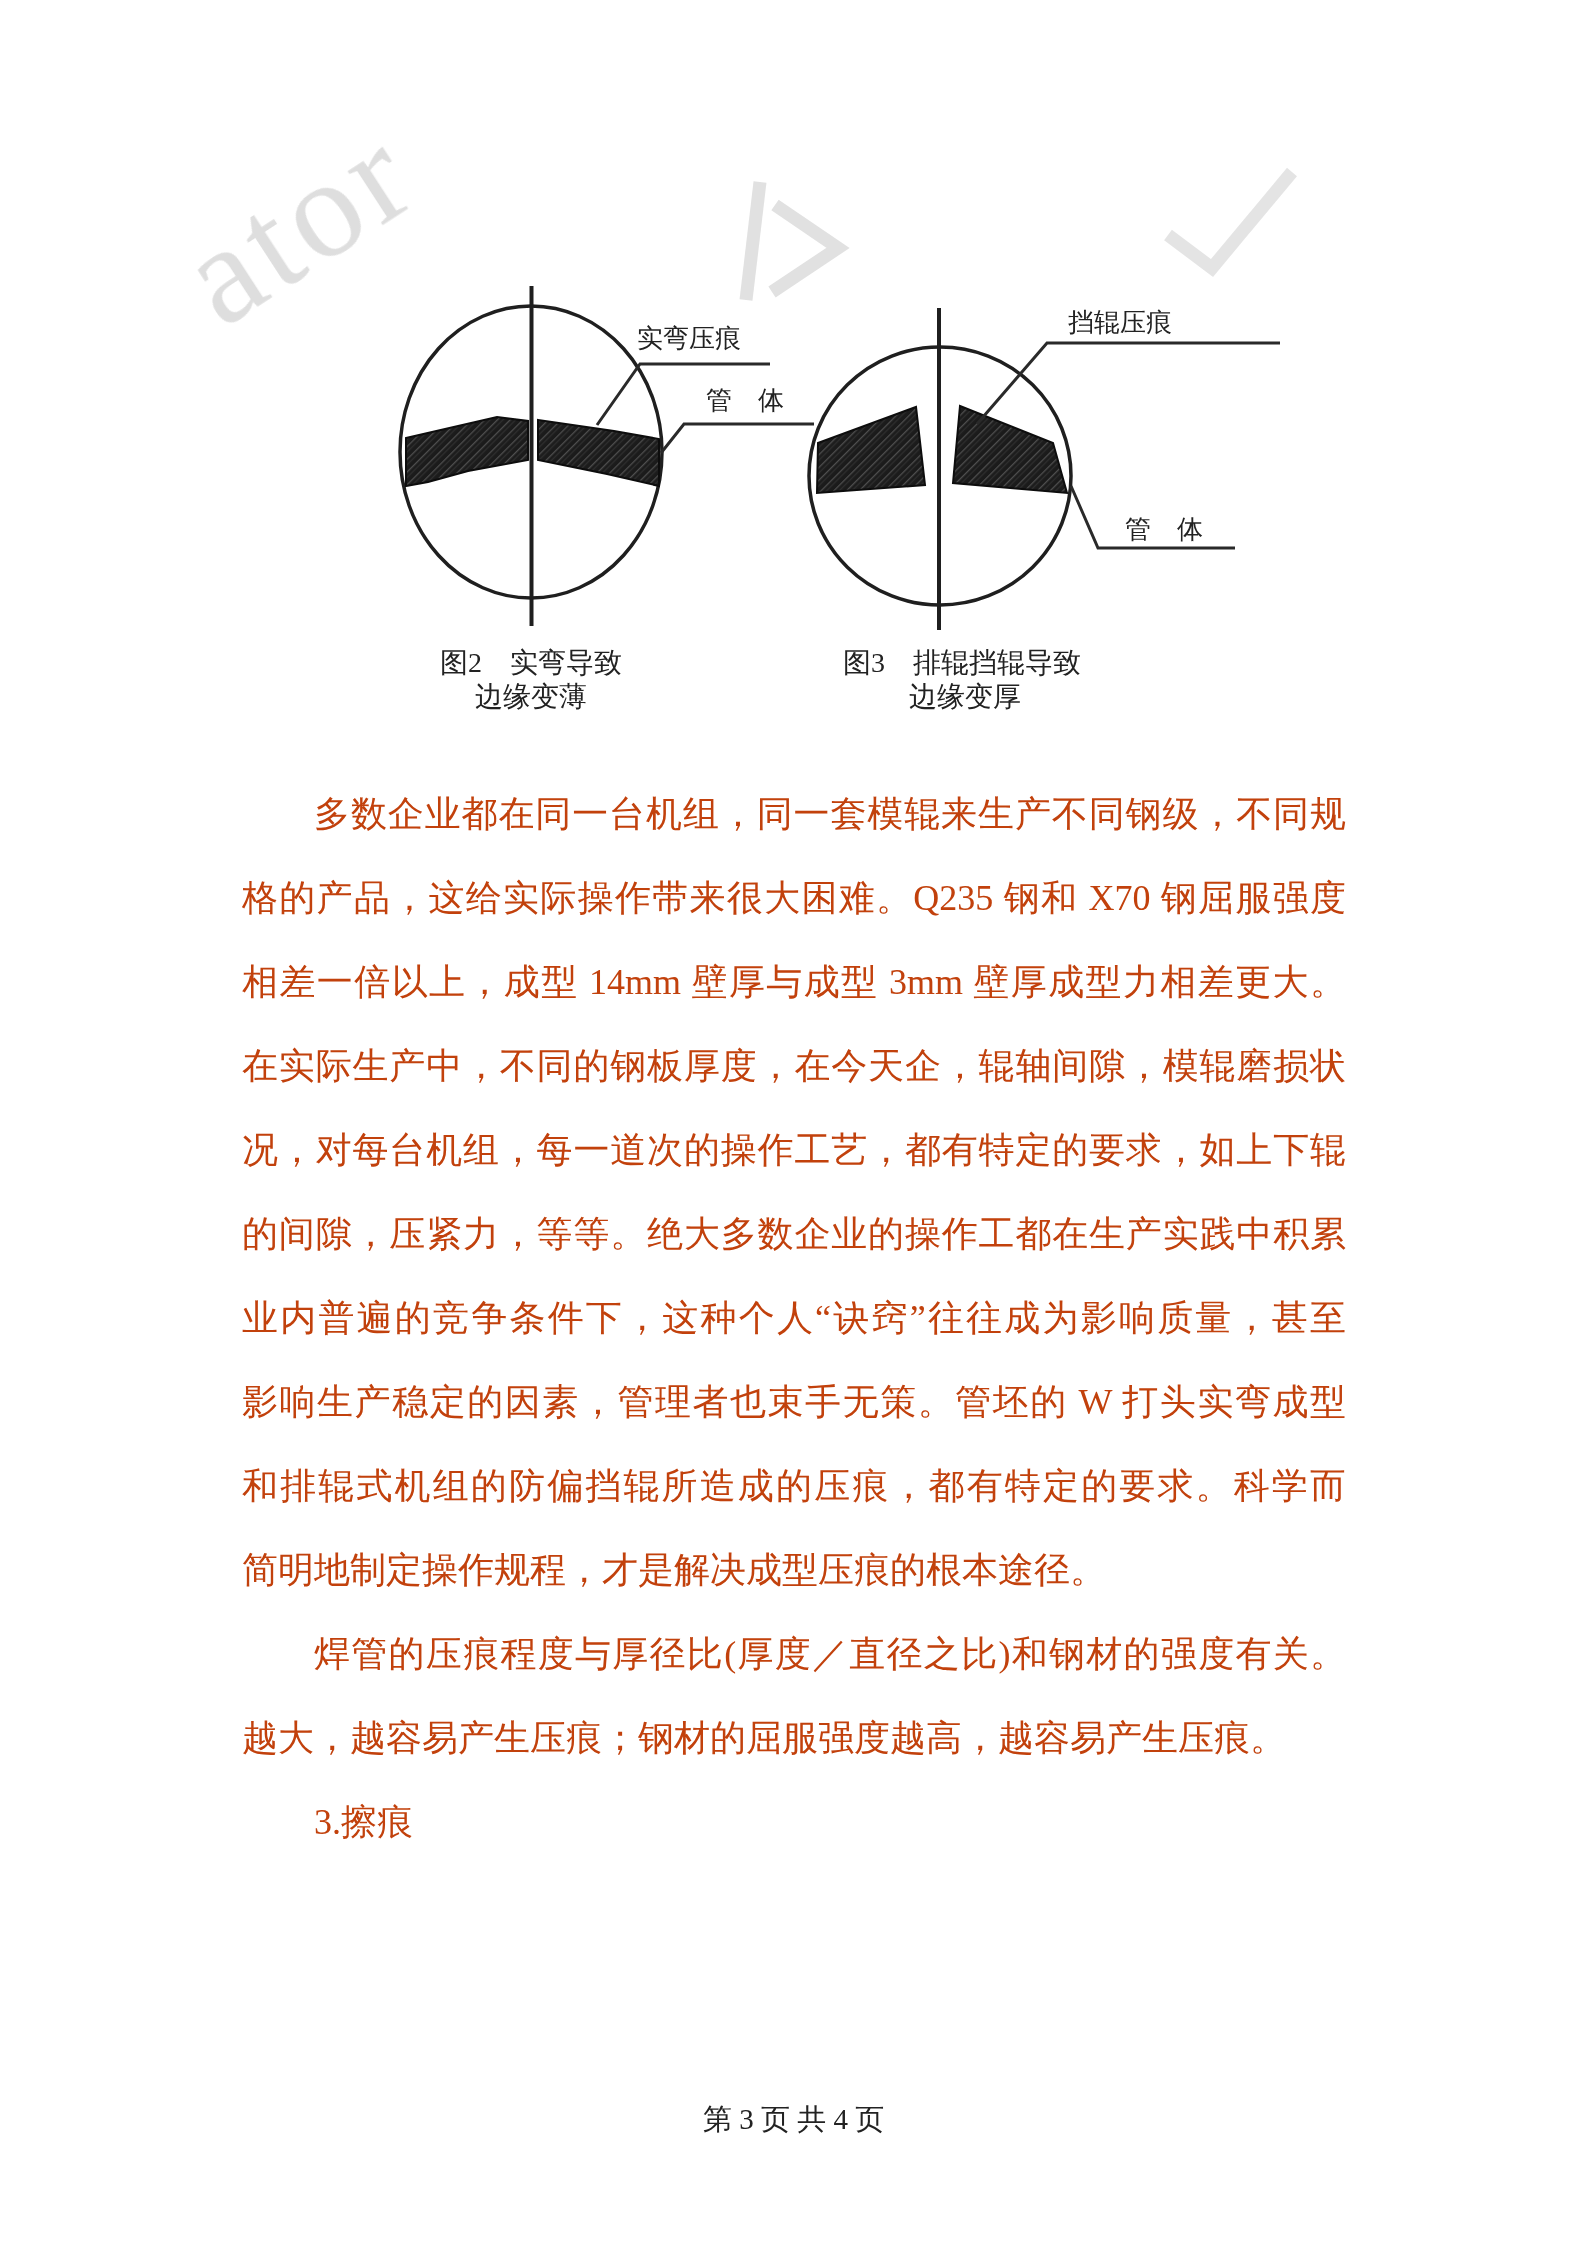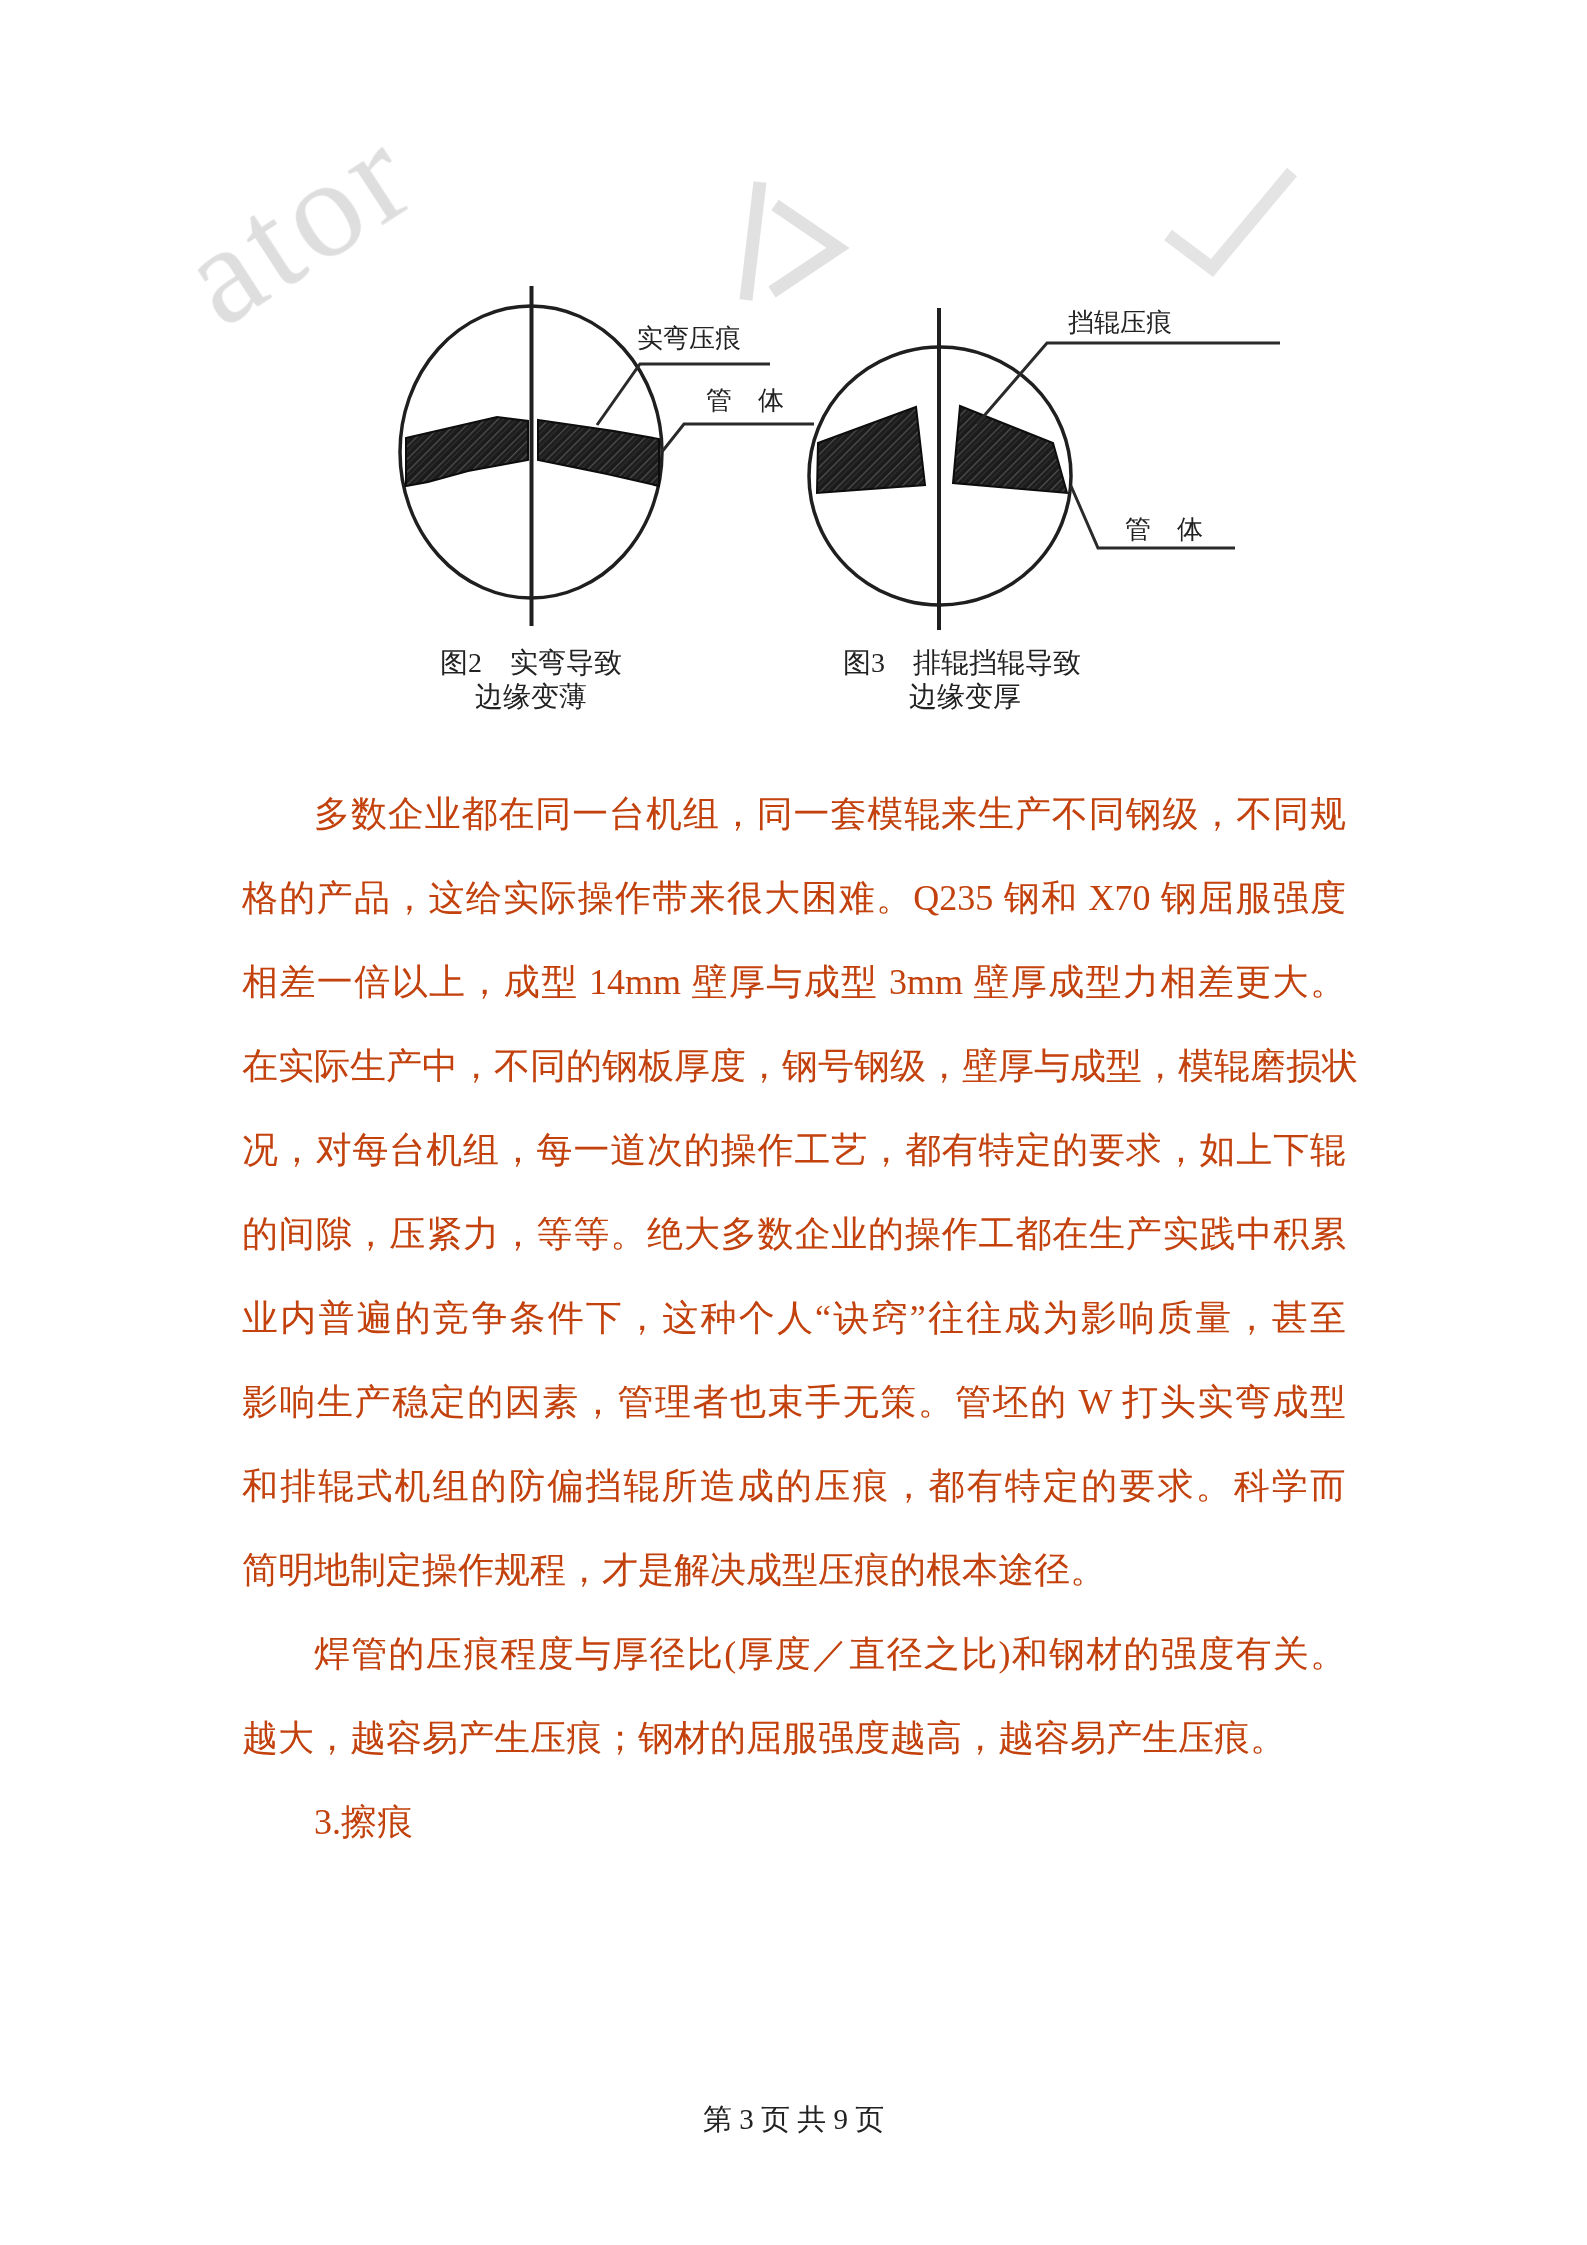--- a/index.html
+++ b/index.html
@@ -111,29 +111,29 @@
       <text class="fig-label" x="1125" y="538">管　体</text>
       <text class="fig-caption" x="962" y="672" text-anchor="middle">图3　排辊挡辊导致</text>
       <text class="fig-caption" x="965" y="706" text-anchor="middle">边缘变厚</text>
     </g>
   </svg>
 
   <div class="body-text">
     <div class="line indent">多数企业都在同一台机组，同一套模辊来生产不同钢级，不同规</div>
     <div class="line">格的产品，这给实际操作带来很大困难。Q235 钢和 X70 钢屈服强度</div>
     <div class="line">相差一倍以上，成型 14mm 壁厚与成型 3mm 壁厚成型力相差更大。</div>
-    <div class="line">在实际生产中，不同的钢板厚度，钢号钢级，壁厚与成型，模辊磨损状</div>
+    <div class="line">在实际生产中，不同的钢板厚度，在今天企，辊轴间隙，模辊磨损状</div>
     <div class="line">况，对每台机组，每一道次的操作工艺，都有特定的要求，如上下辊</div>
     <div class="line">的间隙，压紧力，等等。绝大多数企业的操作工都在生产实践中积累</div>
     <div class="line">业内普遍的竞争条件下，这种个人“诀窍”往往成为影响质量，甚至</div>
     <div class="line">影响生产稳定的因素，管理者也束手无策。管坯的 W 打头实弯成型</div>
     <div class="line">和排辊式机组的防偏挡辊所造成的压痕，都有特定的要求。科学而</div>
     <div class="line last">简明地制定操作规程，才是解决成型压痕的根本途径。</div>
 
     <div class="line indent">焊管的压痕程度与厚径比(厚度／直径之比)和钢材的强度有关。</div>
     <div class="line last">越大，越容易产生压痕；钢材的屈服强度越高，越容易产生压痕。</div>
 
     <div class="line indent last">3.擦痕</div>
   </div>
 
-  <div class="footer">第 3 页 共 9 页</div>
+  <div class="footer">第 3 页 共 4 页</div>
 
 </div>
 
 </body></html>

